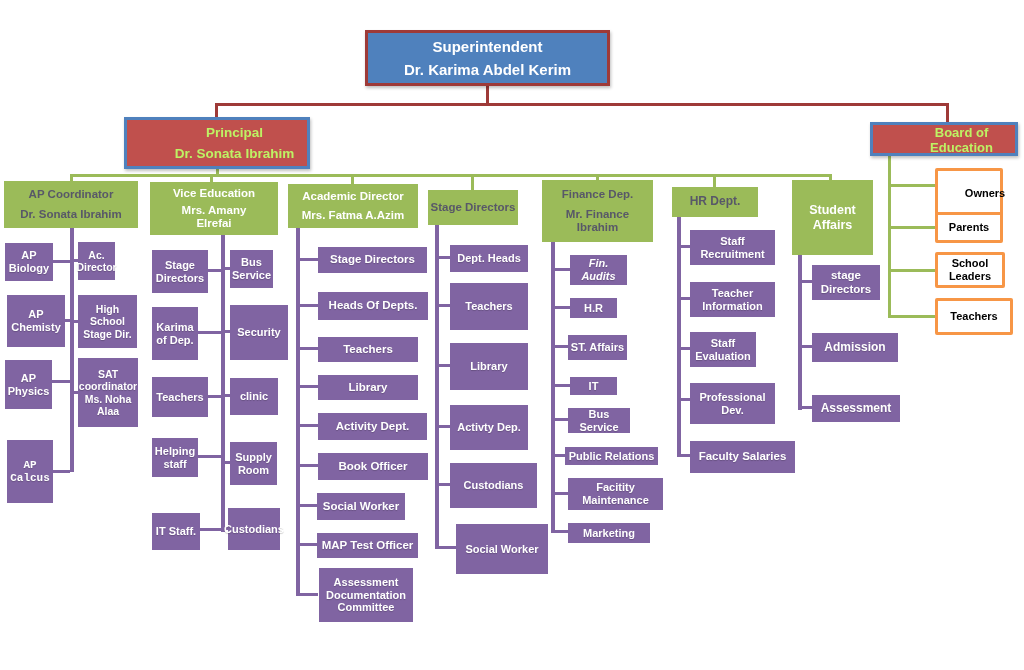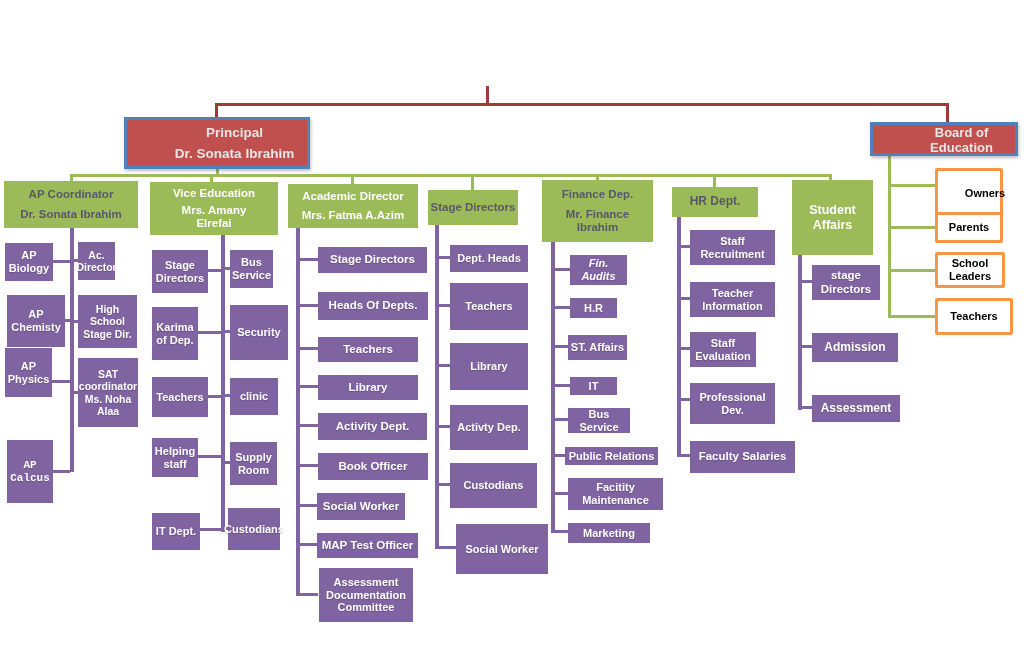--- a/index.html
+++ b/index.html
@@ -12,21 +12,21 @@
   .lr{position:absolute;background:#9e3a38;}
   .lg{position:absolute;background:#9bbb59;}
   .lp{position:absolute;background:#8064a2;}
   
   .top-blue{
     background:#4f81bd;border:3px solid #9e3a38;color:#fff;font-weight:bold;
     display:flex;flex-direction:column;align-items:center;justify-content:space-evenly;
     text-align:center;box-shadow:1px 2px 3px rgba(0,0,0,.25);
   }
   .top-red{
-    background:#c0504d;border:3px solid #4f81bd;color:#e5e5e5;font-weight:bold;
+    background:#c0504d;border:3px solid #4f81bd;color:#bef264;font-weight:bold;
     display:flex;flex-direction:column;align-items:center;justify-content:space-evenly;
     text-align:center;box-shadow:1px 2px 3px rgba(0,0,0,.25);padding-left:35px;
   }
   
   .g{
     background:#9bbb59;color:#fff;font-weight:bold;display:flex;flex-direction:column;
     align-items:center;justify-content:space-evenly;text-align:center;line-height:1.15;
     font-size:11.5px;padding:1px;
   }
   .g.muted{color:#585868;}
@@ -62,20 +62,24 @@
   <div class="lg" style="left:596px;top:174px;width:3px;height:7px;"></div>
   <div class="lg" style="left:713px;top:174px;width:3px;height:14px;"></div>
   <div class="lg" style="left:829px;top:174px;width:3px;height:7px;"></div>
 
   <div class="lg" style="left:888px;top:156px;width:3px;height:162px;"></div>
   <div class="lg" style="left:888px;top:184px;width:47px;height:3px;"></div>
   <div class="lg" style="left:888px;top:226px;width:47px;height:3px;"></div>
   <div class="lg" style="left:888px;top:269px;width:47px;height:3px;"></div>
   <div class="lg" style="left:888px;top:315px;width:47px;height:3px;"></div>
 
+  <div class="abs top-blue" style="left:365px;top:30px;width:245px;height:56px;font-size:15px;">
+    <div>Superintendent</div>
+    <div>Dr. Karima Abdel Kerim</div>
+  </div>
 
   <div class="abs top-red" style="left:124px;top:117px;width:186px;height:52px;font-size:13.5px;">
     <div>Principal</div>
     <div>Dr. Sonata Ibrahim</div>
   </div>
 
   <div class="abs top-red" style="left:870px;top:122px;width:148px;height:34px;font-size:13px;">
     <div>Board of Education</div>
   </div>
 
@@ -91,21 +95,21 @@
   <div class="lp" style="left:70px;top:228px;width:4px;height:244px;"></div>
   <div class="lp" style="left:53px;top:260px;width:17px;height:3px;"></div>
   <div class="lp" style="left:65px;top:319px;width:5px;height:3px;"></div>
   <div class="lp" style="left:52px;top:380px;width:18px;height:3px;"></div>
   <div class="lp" style="left:53px;top:470px;width:17px;height:3px;"></div>
   <div class="lp" style="left:74px;top:259px;width:4px;height:3px;"></div>
   <div class="lp" style="left:74px;top:320px;width:4px;height:3px;"></div>
   <div class="lp" style="left:74px;top:391px;width:4px;height:3px;"></div>
   <div class="abs n" style="left:5px;top:243px;width:48px;height:38px;">AP Biology</div>
   <div class="abs n" style="left:7px;top:295px;width:58px;height:52px;">AP Chemisty</div>
-  <div class="abs n" style="left:5px;top:348px;width:47px;height:49px;">AP Physics</div>
+  <div class="abs n" style="left:5px;top:360px;width:47px;height:49px;">AP Physics</div>
   <div class="abs n" style="left:7px;top:440px;width:46px;height:63px;font-family:Liberation Mono, monospace;">AP Calcus</div>
   <div class="abs n" style="left:78px;top:242px;width:37px;height:38px;font-size:10.5px;">Ac. Director</div>
   <div class="abs n" style="left:78px;top:295px;width:59px;height:53px;font-size:10.5px;">High School Stage Dir.</div>
   <div class="abs n" style="left:78px;top:358px;width:60px;height:69px;font-size:10.5px;">SAT coordinator Ms. Noha Alaa</div>
 
   <div class="abs g" style="left:150px;top:182px;width:128px;height:53px;">
     <div>Vice Education</div>
     <div style="max-width:90px;">Mrs. Amany Elrefai</div>
   </div>
   <div class="lp" style="left:221px;top:235px;width:4px;height:297px;"></div>
@@ -116,21 +120,21 @@
   <div class="lp" style="left:200px;top:528px;width:21px;height:3px;"></div>
   <div class="lp" style="left:225px;top:267px;width:5px;height:3px;"></div>
   <div class="lp" style="left:225px;top:330px;width:5px;height:3px;"></div>
   <div class="lp" style="left:225px;top:394px;width:5px;height:3px;"></div>
   <div class="lp" style="left:225px;top:461px;width:5px;height:3px;"></div>
   <div class="lp" style="left:225px;top:527px;width:3px;height:3px;"></div>
   <div class="abs n" style="left:152px;top:250px;width:56px;height:43px;">Stage Directors</div>
   <div class="abs n" style="left:152px;top:307px;width:46px;height:53px;">Karima of Dep.</div>
   <div class="abs n" style="left:152px;top:377px;width:56px;height:40px;">Teachers</div>
   <div class="abs n" style="left:152px;top:438px;width:46px;height:39px;">Helping staff</div>
-  <div class="abs n" style="left:152px;top:513px;width:48px;height:37px;">IT Dept.</div>
+  <div class="abs n" style="left:152px;top:513px;width:48px;height:37px;">IT Staff.</div>
   <div class="abs n" style="left:230px;top:250px;width:43px;height:38px;">Bus Service</div>
   <div class="abs n" style="left:230px;top:305px;width:58px;height:55px;">Security</div>
   <div class="abs n" style="left:230px;top:378px;width:48px;height:37px;">clinic</div>
   <div class="abs n" style="left:230px;top:442px;width:47px;height:43px;">Supply Room</div>
   <div class="abs n" style="left:228px;top:508px;width:52px;height:42px;">Custodians</div>
 
   <div class="abs g" style="left:288px;top:184px;width:130px;height:44px;">
     <div>Academic Director</div>
     <div>Mrs. Fatma A.Azim</div>
   </div>

